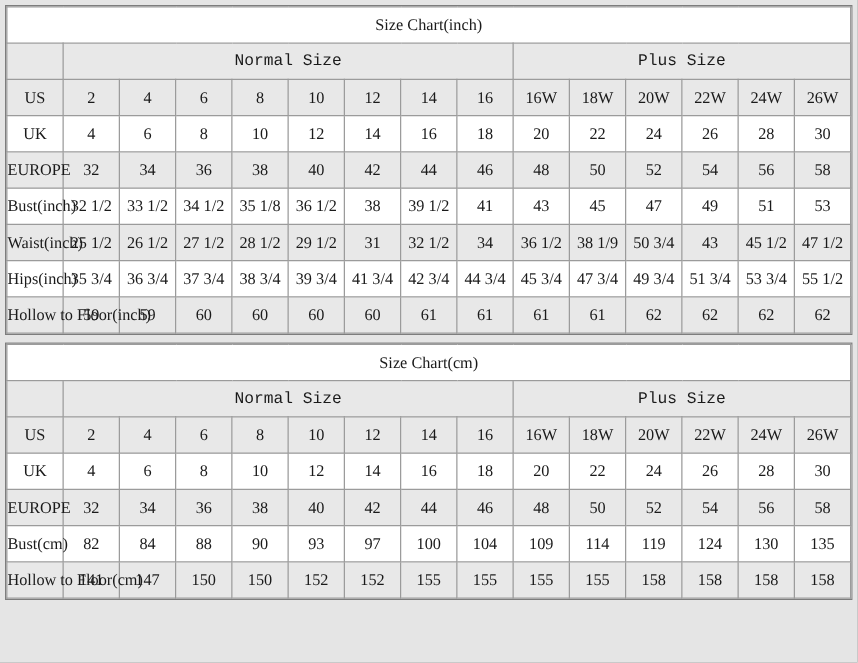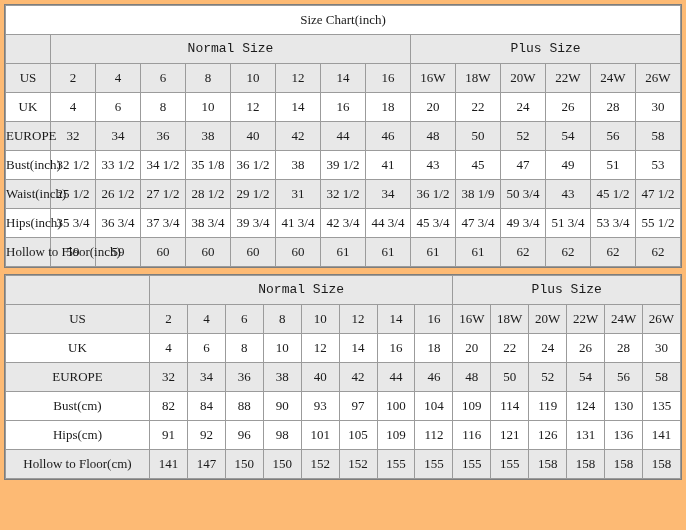--- a/index.html
+++ b/index.html
@@ -14,21 +14,21 @@
     overflow: hidden;
   }
   .page {
     width: 686px;
     height: 530px;
     box-sizing: border-box;
     padding: 4px 4px 0 4px;
     display: flex;
     flex-direction: column;
     gap: 6px;
-    background: #fdba74;
+    background: #e5e5e5;
   }
   .chart-block {
     background: #ffffff;
     border: 1px solid #7d7d7d;
     box-sizing: border-box;
   }
   table.size-table {
     border-collapse: collapse;
     width: 100%;
     table-layout: fixed;
@@ -233,20 +233,23 @@
           <td class="cell-val">62</td>
         </tr>
       </tbody>
     </table>
   </div>
 
   <div class="chart-block block2">
     <table class="size-table">
       <tbody>
         <tr>
+          <td class="title-cell" colspan="15">Size Chart(cm)</td>
+        </tr>
+        <tr>
           <td class="group-cell corner-cell first-col"></td>
           <td class="group-cell" colspan="8">Normal Size</td>
           <td class="group-cell" colspan="6">Plus Size</td>
         </tr>
 
         <tr class="shaded">
           <td class="row-label first-col">US</td>
           <td class="cell-val">2</td>
           <td class="cell-val">4</td>
           <td class="cell-val">6</td>
@@ -311,37 +314,20 @@
           <td class="cell-val">104</td>
           <td class="cell-val">109</td>
           <td class="cell-val">114</td>
           <td class="cell-val">119</td>
           <td class="cell-val">124</td>
           <td class="cell-val">130</td>
           <td class="cell-val">135</td>
         </tr>
 
 
-        <tr class="plain">
-          <td class="row-label first-col">Hips(cm)</td>
-          <td class="cell-val">91</td>
-          <td class="cell-val">92</td>
-          <td class="cell-val">96</td>
-          <td class="cell-val">98</td>
-          <td class="cell-val">101</td>
-          <td class="cell-val">105</td>
-          <td class="cell-val">109</td>
-          <td class="cell-val">112</td>
-          <td class="cell-val">116</td>
-          <td class="cell-val">121</td>
-          <td class="cell-val">126</td>
-          <td class="cell-val">131</td>
-          <td class="cell-val">136</td>
-          <td class="cell-val">141</td>
-        </tr>
 
         <tr class="shaded tall-row">
           <td class="row-label first-col">Hollow to Floor(cm)</td>
           <td class="cell-val">141</td>
           <td class="cell-val">147</td>
           <td class="cell-val">150</td>
           <td class="cell-val">150</td>
           <td class="cell-val">152</td>
           <td class="cell-val">152</td>
           <td class="cell-val">155</td>

